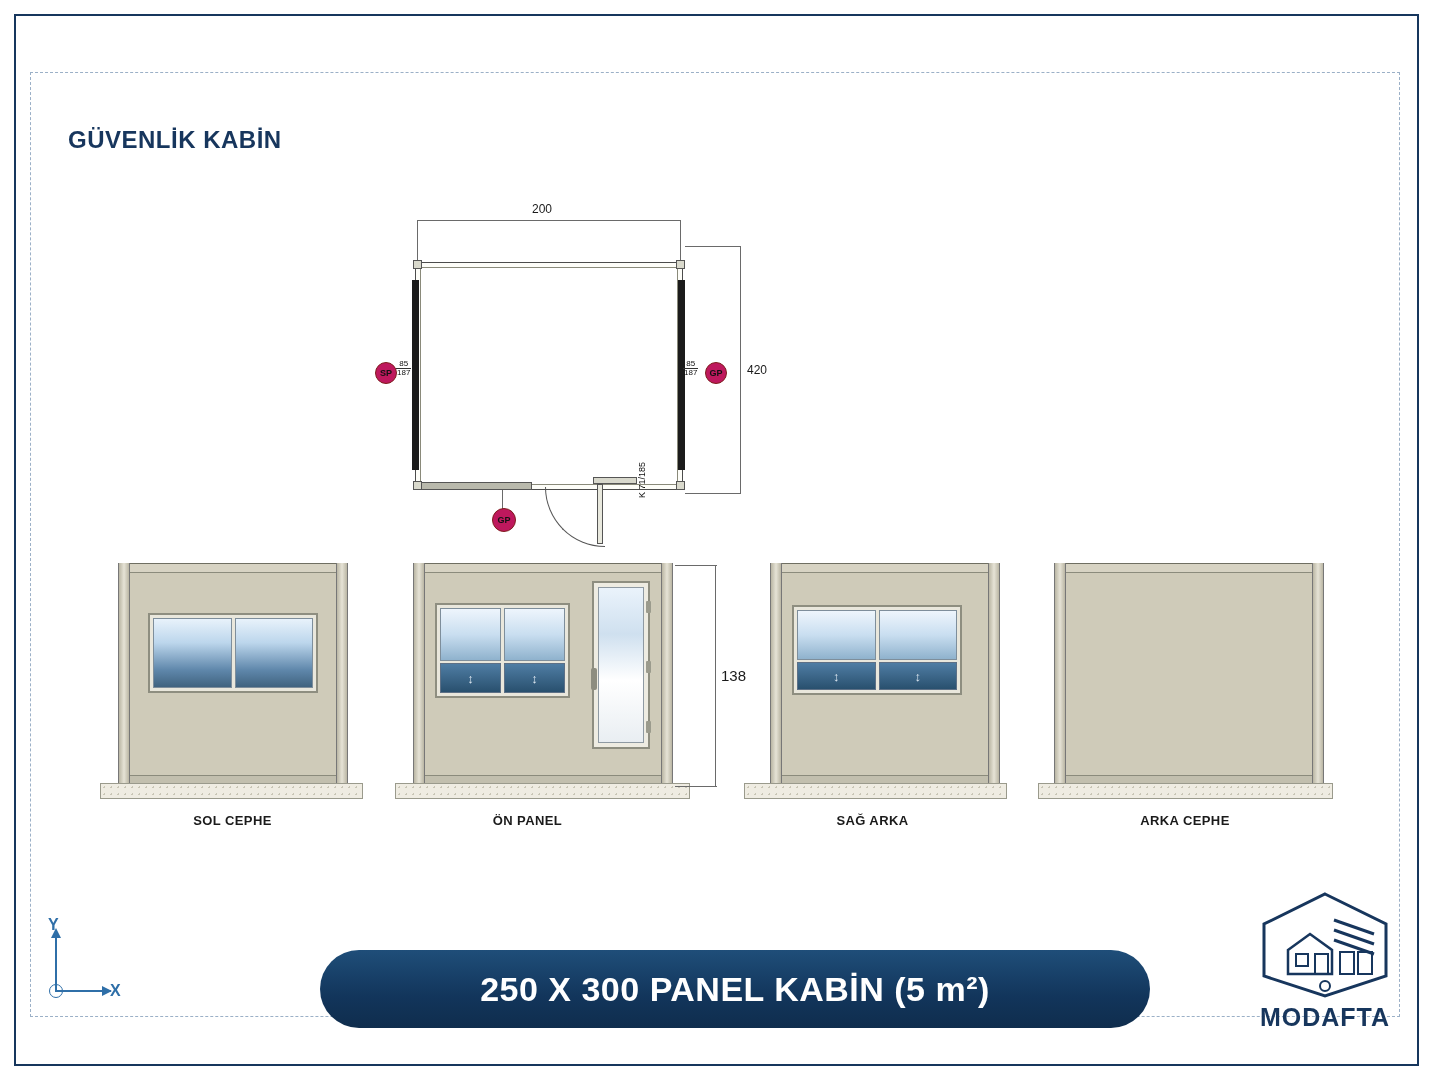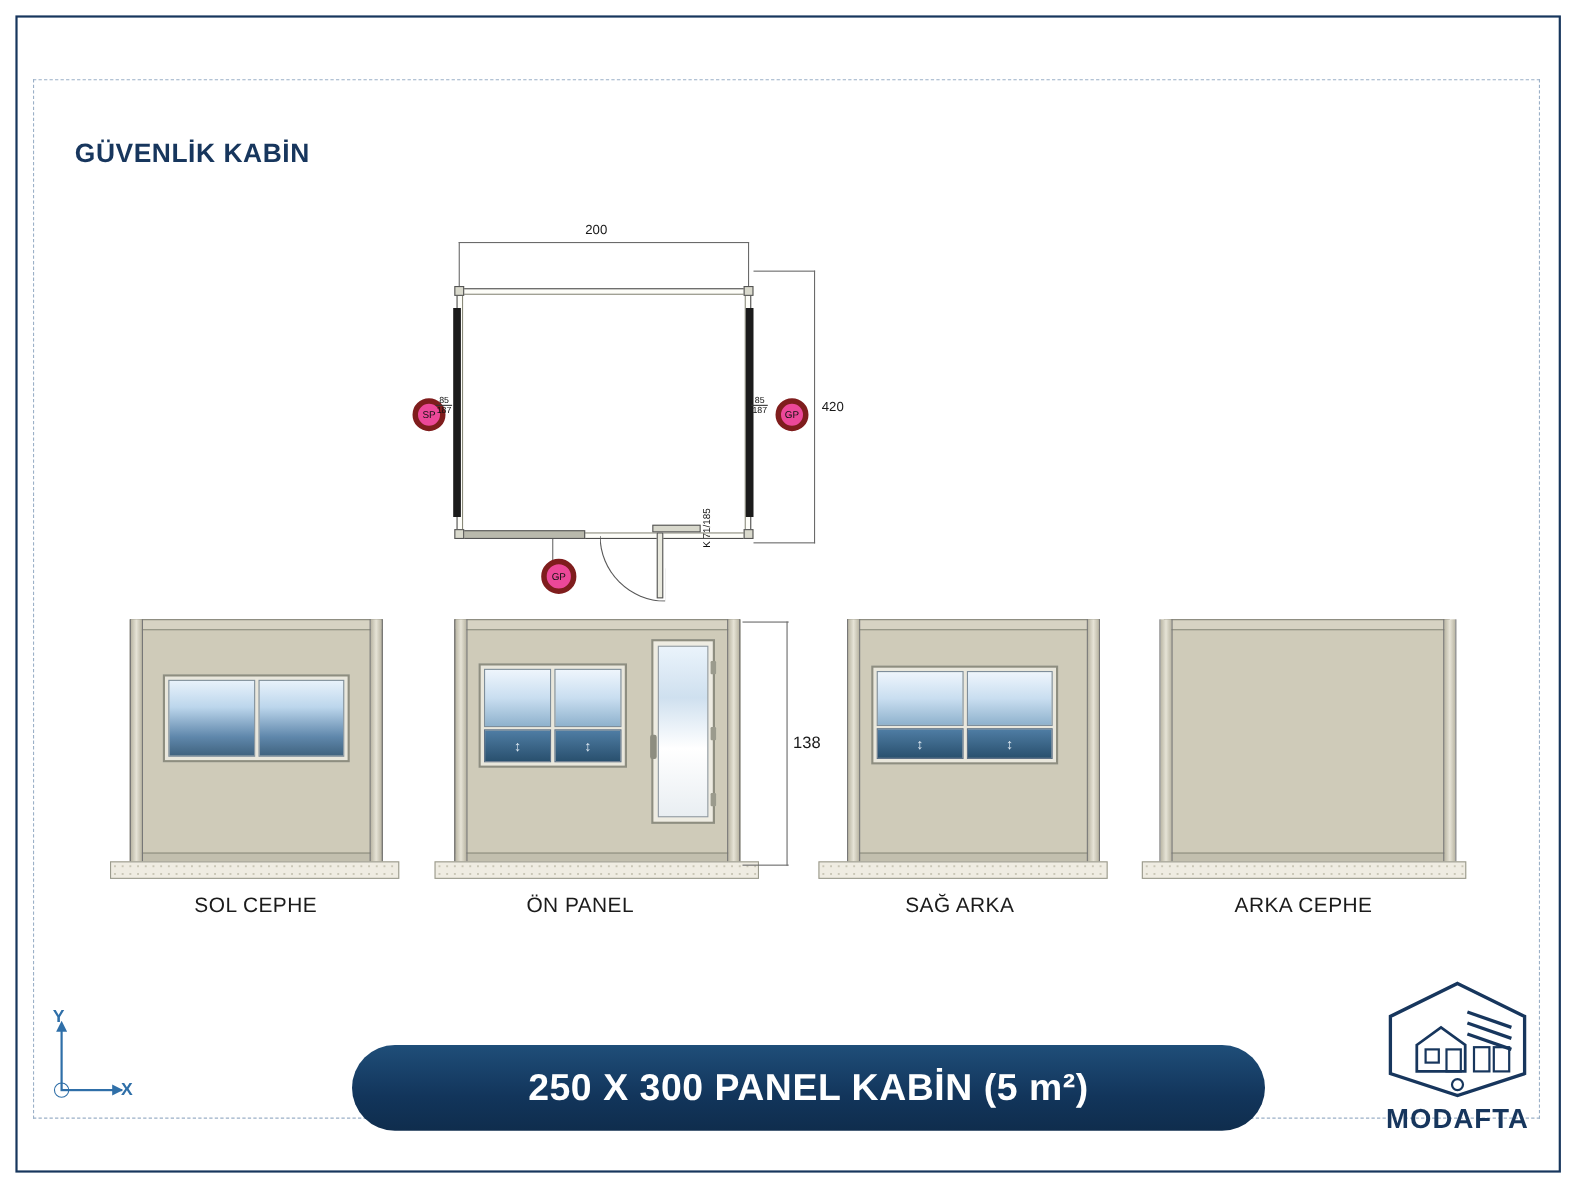--- a/index.html
+++ b/index.html
@@ -55,23 +55,23 @@
     position:absolute;left:170px;top:287px;width:60px;height:60px;
     border-left:1px solid #555;border-bottom:1px solid #555;
     border-bottom-left-radius:60px;box-sizing:border-box;
   }
   .plan-door-top{
     position:absolute;left:218px;top:277px;width:44px;height:7px;background:#d8d8cc;border:1px solid #555;box-sizing:border-box;
   }
   .dim-line{position:absolute;background:#6a6a6a;}
   .dim-text{position:absolute;font-size:12px;color:#1a1a1a;}
   .bubble{
-    position:absolute;border:5px solid #7f1d1d;border-radius:50%;
-    background:#ec4899;display:flex;align-items:center;justify-content:center;
-    font-size:9px;font-weight:normal;color:#111;
+    position:absolute;border:1px solid #7f1d1d;border-radius:50%;
+    background:#be185d;display:flex;align-items:center;justify-content:center;
+    font-size:9px;font-weight:bold;color:#111;
   }
   .frac{
     position:absolute;font-size:8px;color:#111;line-height:1.05;text-align:center;
   }
   .frac .top{display:block;border-bottom:1px solid #333;padding:0 1px;}
   .frac .bot{display:block;padding:0 1px;}
   .kcode{
     position:absolute;font-size:9px;color:#111;
     transform:rotate(-90deg);transform-origin:left top;white-space:nowrap;
   }
@@ -126,21 +126,21 @@
     width:100%;height:100%;
     background:linear-gradient(180deg,#eaf3fb 0%,#cfe0ef 30%,#ffffff 60%,#e9eef2 100%);
     border:1px solid #8f9aa3;box-sizing:border-box;
   }
   .door-handle{
     position:absolute;left:-3px;top:52%;width:6px;height:22px;background:#8d8d80;border-radius:2px;
   }
   .hinge{position:absolute;right:-3px;width:5px;height:12px;background:#9b9b8d;border-radius:1px;}
   .elev-caption{
     position:absolute;top:258px;width:100%;text-align:center;
-    font-size:19px;font-weight:normal;color:#1b1b1b;letter-spacing:0.4px;
+    font-size:13px;font-weight:bold;color:#1b1b1b;letter-spacing:0.4px;
   }
 
   
   .axis{position:absolute;left:44px;top:920px;width:90px;height:90px;}
   .axis .vline{position:absolute;left:11px;top:14px;width:1.5px;height:56px;background:#2f6fa8;}
   .axis .hline{position:absolute;left:11px;top:70px;width:56px;height:1.5px;background:#2f6fa8;}
   .axis .ylab{position:absolute;left:4px;top:-4px;font-size:16px;font-weight:bold;color:#2f6fa8;}
   .axis .xlab{position:absolute;left:66px;top:62px;font-size:16px;font-weight:bold;color:#2f6fa8;}
   .axis .origin{position:absolute;left:5px;top:64px;width:12px;height:12px;border:1.5px solid #2f6fa8;border-radius:50%;}
 

